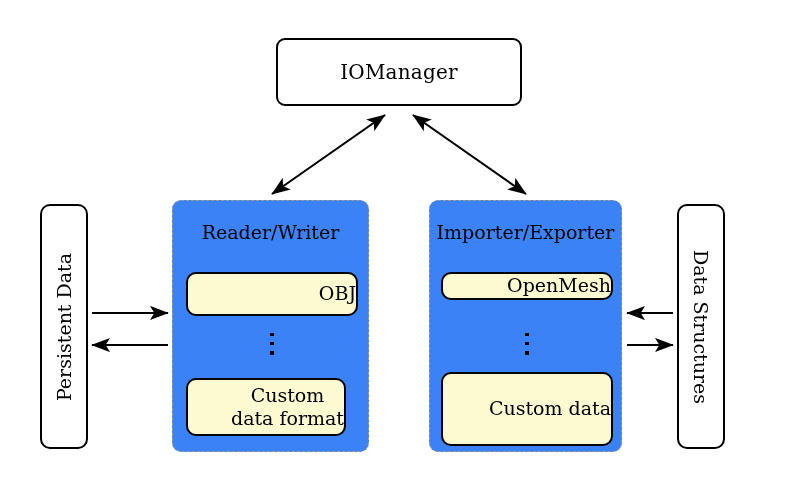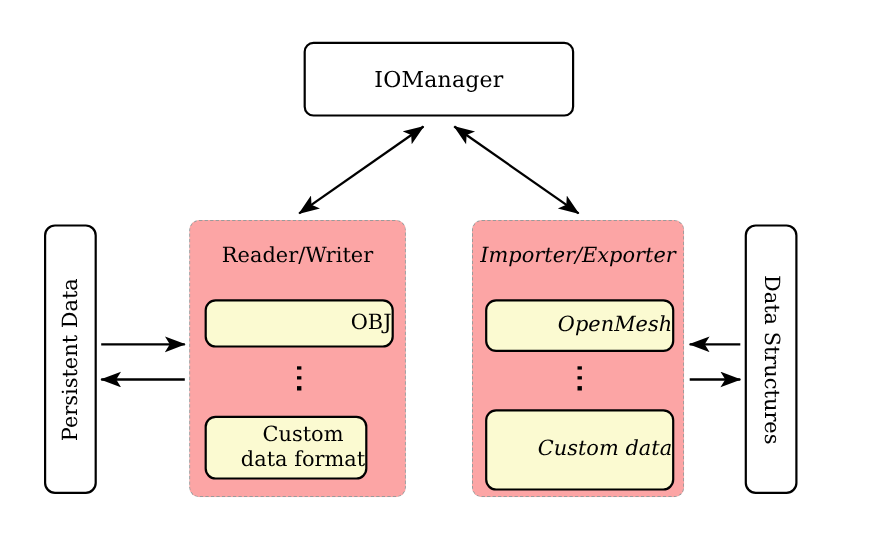--- a/index.html
+++ b/index.html
@@ -67,26 +67,26 @@
     font-size: 19px;
     color: #000000;
   }
   .vlabel.up   { transform: translate(-50%, -50%) rotate(-90deg); }
   .vlabel.down { transform: translate(-50%, -50%) rotate(90deg); }
 
   
   .group {
     position: absolute;
     box-sizing: border-box;
-    background: #fca5a5;
+    background: #3b82f6;
     border: 1.6px dashed #9b9b9b;
     border-radius: 9px;
   }
   #group-reader-writer      { left: 172px; top: 200px; width: 197px; height: 252px; }
-  #group-importer-exporter  { left: 429px; top: 200px; width: 193px; height: 252px; font-style: italic; }
+  #group-importer-exporter  { left: 429px; top: 200px; width: 193px; height: 252px; }
   .group-title {
     position: absolute;
     left: 0;
     right: 0;
     top: 20px;
     text-align: center;
     font-size: 19px;
     color: #000000;
     white-space: nowrap;
   }
@@ -100,22 +100,22 @@
     border-radius: 10px;
     display: flex;
     align-items: center;
     justify-content: flex-end;
     text-align: center;
     line-height: 1.22;
     font-size: 19px;
     color: #000000;
   }
   #box-obj               { left: 13px; top: 71px; width: 172px; height: 44px; }
-  #box-custom-file       { left: 13px; top: 177px; width: 148px; height: 58px; }
-  #box-openmesh          { left: 11px; top: 71px; width: 172px; height: 48px; }
+  #box-custom-file       { left: 13px; top: 177px; width: 160px; height: 58px; }
+  #box-openmesh          { left: 11px; top: 71px; width: 172px; height: 28px; }
   #box-custom-structure  { left: 11px; top: 171px; width: 172px; height: 74px; }
 
   
   .vdots {
     position: absolute;
     width: 14px;
     display: flex;
     flex-direction: column;
     align-items: center;
     gap: 6px;

